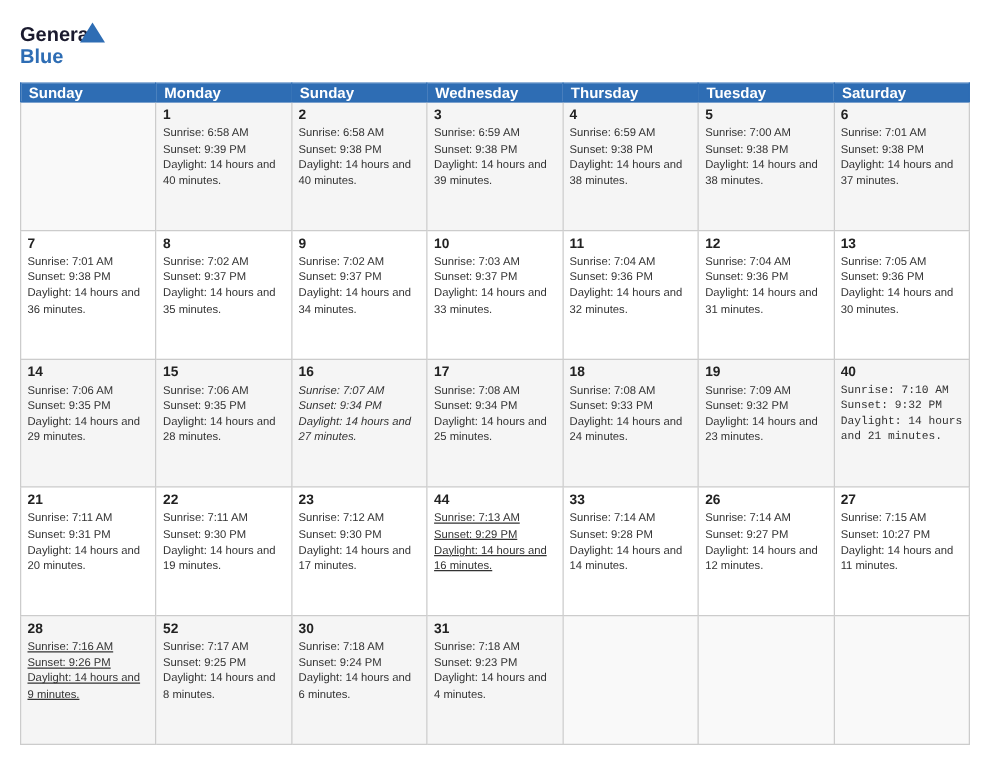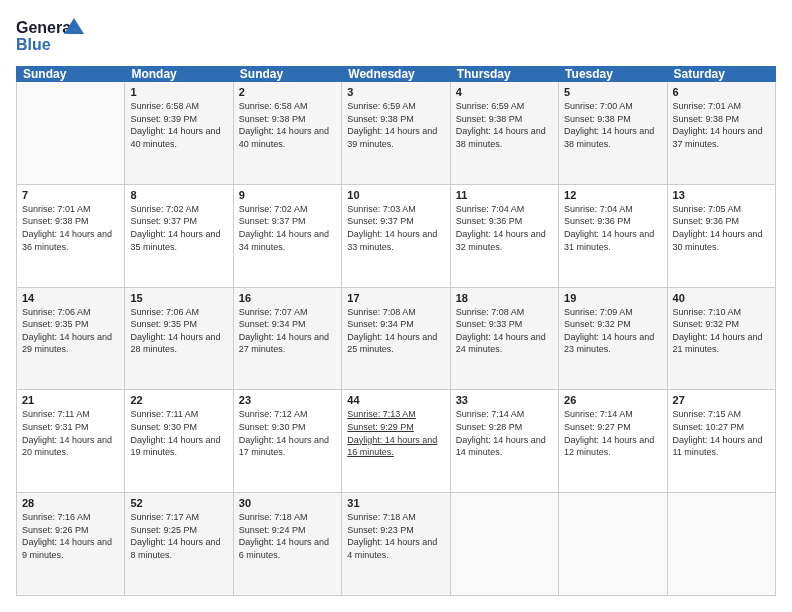--- a/index.html
+++ b/index.html
@@ -208,21 +208,21 @@
 Daylight: 14 hours and 29 minutes.</div>
           </td>
           <td>
             <span class="day-number">15</span>
             <div class="cell-info" style="white-space: pre-line;">Sunrise: 7:06 AM
 Sunset: 9:35 PM
 Daylight: 14 hours and 28 minutes.</div>
           </td>
           <td>
             <span class="day-number">16</span>
-            <div class="cell-info" style="white-space: pre-line;">Sunrise: 7:07 AM
+            <div class="cell-info" style="white-space: pre-line; font-style: italic;">Sunrise: 7:07 AM
 Sunset: 9:34 PM
 Daylight: 14 hours and 27 minutes.</div>
           </td>
           <td>
             <span class="day-number">17</span>
             <div class="cell-info" style="white-space: pre-line;">Sunrise: 7:08 AM
 Sunset: 9:34 PM
 Daylight: 14 hours and 25 minutes.</div>
           </td>
           <td>
@@ -232,21 +232,21 @@
 Daylight: 14 hours and 24 minutes.</div>
           </td>
           <td>
             <span class="day-number">19</span>
             <div class="cell-info" style="white-space: pre-line;">Sunrise: 7:09 AM
 Sunset: 9:32 PM
 Daylight: 14 hours and 23 minutes.</div>
           </td>
           <td>
             <span class="day-number">40</span>
-            <div class="cell-info" style="white-space: pre-line;">Sunrise: 7:10 AM
+            <div class="cell-info" style="white-space: pre-line; font-family: Liberation Mono, monospace;">Sunrise: 7:10 AM
 Sunset: 9:32 PM
 Daylight: 14 hours and 21 minutes.</div>
           </td>
         </tr>
         <tr>
           <td>
             <span class="day-number">21</span>
             <div class="cell-info" style="white-space: pre-line;">Sunrise: 7:11 AM
 Sunset: 9:31 PM
 Daylight: 14 hours and 20 minutes.</div>
@@ -284,21 +284,21 @@
           <td>
             <span class="day-number">27</span>
             <div class="cell-info" style="white-space: pre-line;">Sunrise: 7:15 AM
 Sunset: 10:27 PM
 Daylight: 14 hours and 11 minutes.</div>
           </td>
         </tr>
         <tr>
           <td>
             <span class="day-number">28</span>
-            <div class="cell-info" style="white-space: pre-line;">Sunrise: 7:16 AM
+            <div class="cell-info" style="white-space: pre-line; text-decoration: underline;">Sunrise: 7:16 AM
 Sunset: 9:26 PM
 Daylight: 14 hours and 9 minutes.</div>
           </td>
           <td>
             <span class="day-number">52</span>
             <div class="cell-info" style="white-space: pre-line;">Sunrise: 7:17 AM
 Sunset: 9:25 PM
 Daylight: 14 hours and 8 minutes.</div>
           </td>
           <td>

